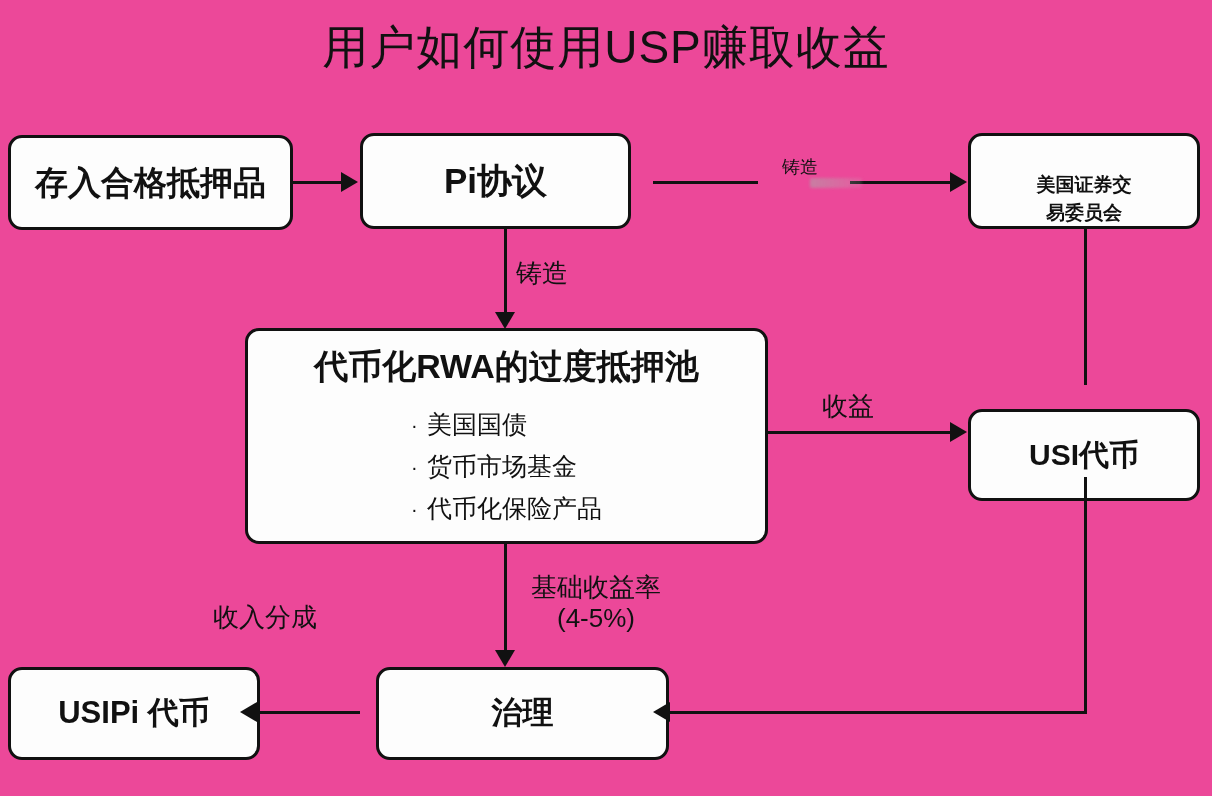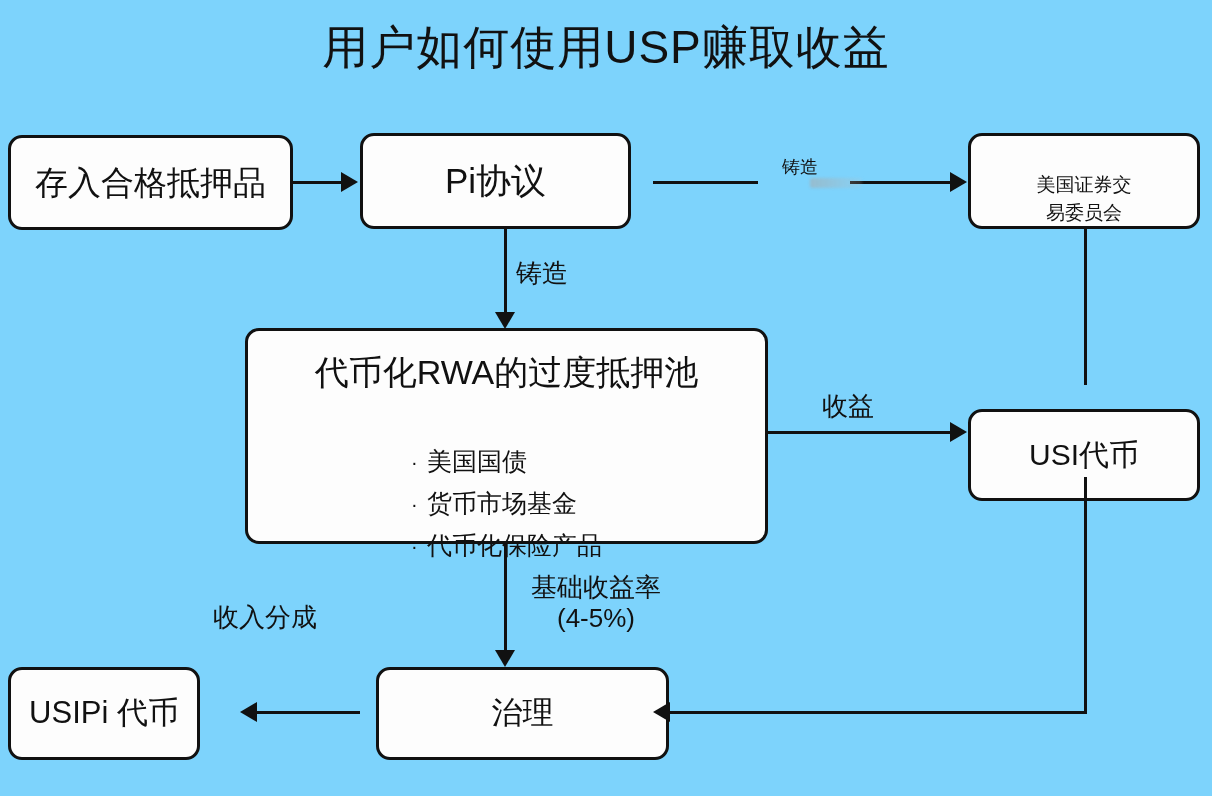--- a/index.html
+++ b/index.html
@@ -4,21 +4,21 @@
 <style>
   html, body {
     margin: 0;
     padding: 0;
     background: #ffffff;
   }
   #canvas {
     position: relative;
     width: 1212px;
     height: 796px;
-    background: #7dd3fc;
+    background: #ec4899;
     font-family: "Liberation Sans", "DejaVu Sans", sans-serif;
     color: #121212;
     overflow: hidden;
   }
 
   
   .diagram-title {
     position: absolute;
     left: 0;
     top: 20px;
@@ -40,46 +40,46 @@
     background: #fdfdfd;
     display: flex;
     flex-direction: column;
     align-items: center;
     justify-content: center;
     text-align: center;
     color: #111;
   }
   .node .node-title {
     font-size: 31px;
-    font-weight: 400;
+    font-weight: 700;
     line-height: 1.25;
     white-space: pre-line;
   }
 
   
   #node-deposit      { left: 8px;   top: 135px; width: 285px; height: 95px; }
   #node-deposit .node-title { font-size: 33px; }
 
   #node-pi           { left: 360px; top: 133px; width: 271px; height: 96px; }
   #node-pi .node-title { font-size: 35px; }
 
   #node-sec          { left: 968px; top: 133px; width: 232px; height: 96px; }
   #node-sec .node-title { font-size: 19px; line-height: 1.5; margin-top: 36px; }
 
   #node-pool         { left: 245px; top: 328px; width: 523px; height: 216px;
-                       justify-content: flex-start; padding-top: 20px; gap: 31px; }
+                       justify-content: flex-start; padding-top: 14px; }
   #node-pool .node-title { font-size: 34px; }
 
   #node-usi          { left: 968px; top: 385px; width: 232px; height: 92px; margin-top: 24px; }
   #node-usi .node-title { font-size: 30px; }
 
   #node-governance   { left: 376px; top: 667px; width: 293px; height: 93px; }
   #node-governance .node-title { font-size: 31px; }
 
-  #node-usipi        { left: 8px;   top: 667px; width: 192px; height: 93px; }
+  #node-usipi        { left: 8px;   top: 667px; width: 252px; height: 93px; }
   #node-usipi .node-title { font-size: 31px; }
 
   
   .pool-bullets {
     margin: 15px 0 0 0;
     padding: 0;
     list-style: none;
     text-align: left;
     align-self: center;
   }

